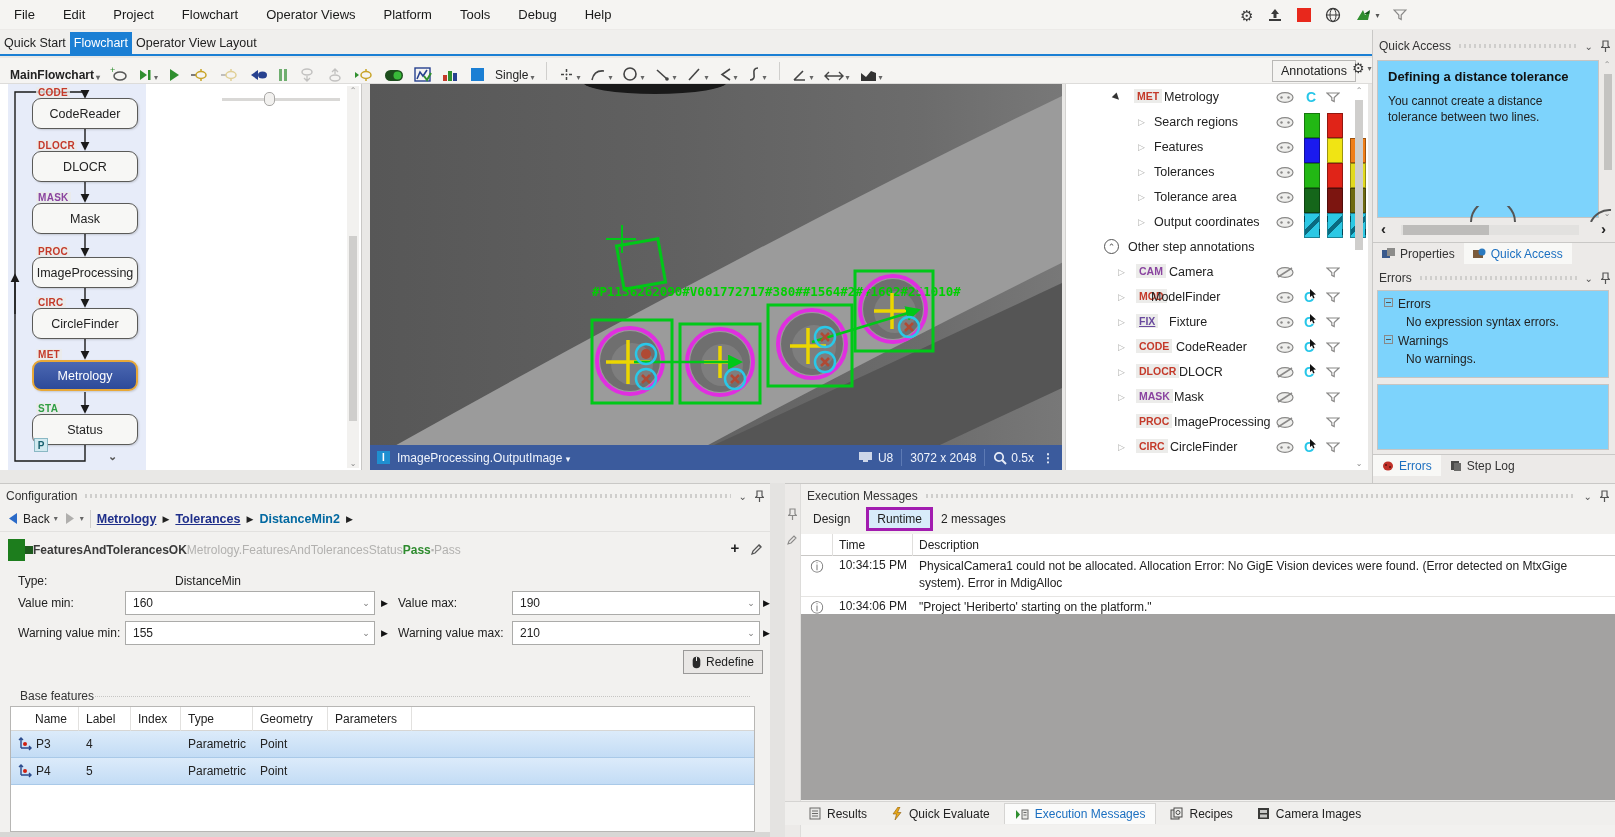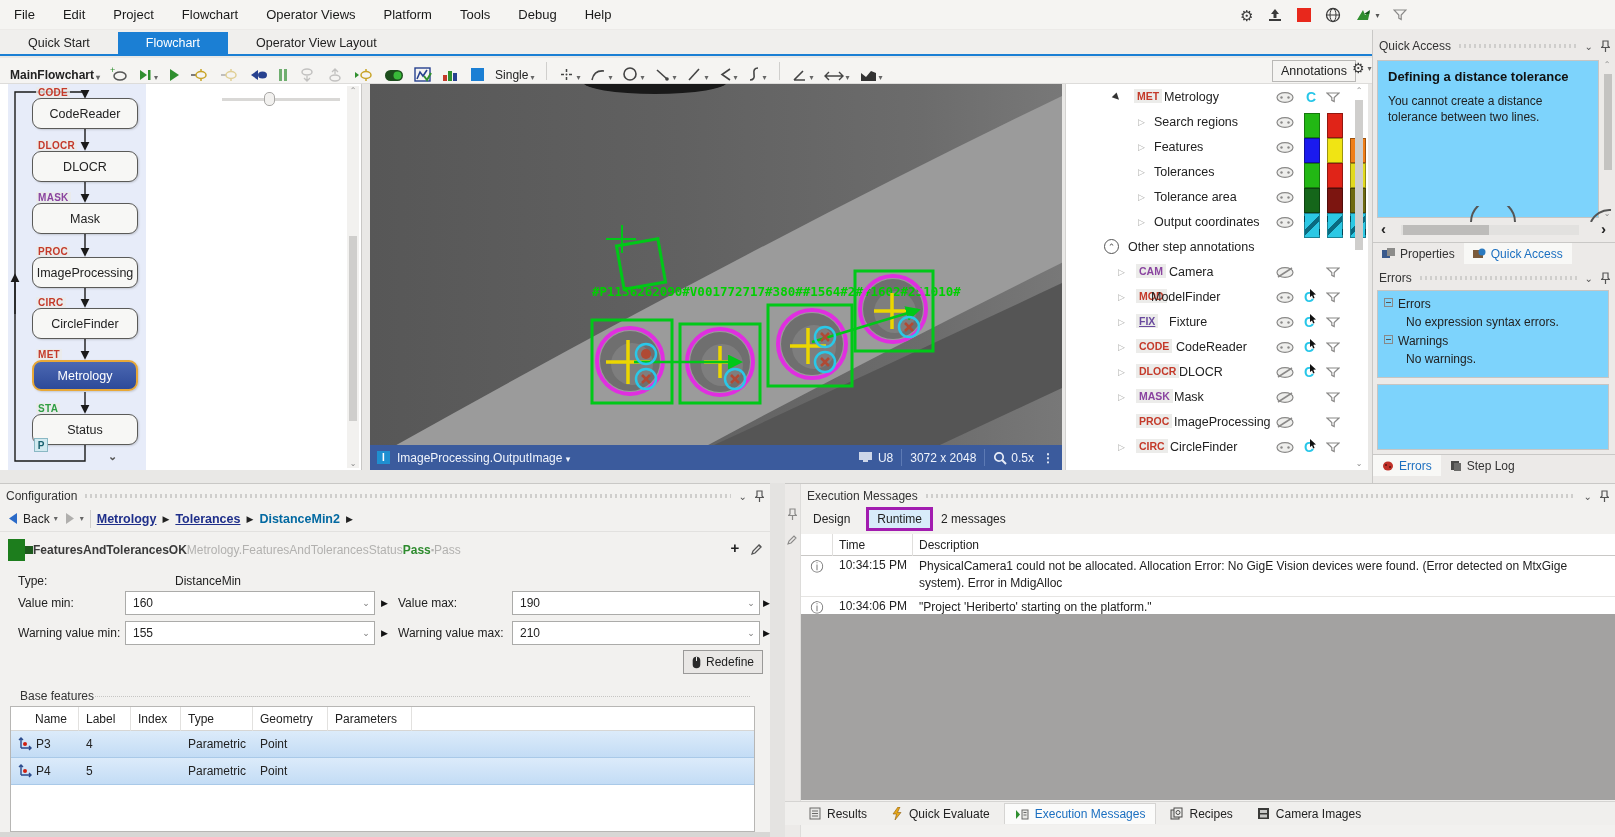--- a/index.html
+++ b/index.html
@@ -8,21 +8,21 @@
   .abs{position:absolute}
   
   #menubar{position:absolute;left:0;top:0;width:1615px;height:30px;background:#f5f4f2;display:flex;align-items:center;border-bottom:1px solid #eceae8}
   #menubar .mi{padding:0 14px;font-size:13px;color:#1a1a1a;height:30px;line-height:30px;cursor:default}
   #menu-icons{position:absolute;left:1240px;top:0;height:30px;display:flex;align-items:center;gap:14px}
   .glyph{color:#3a3a3a;font-size:15px;line-height:1}
   .redsq{width:14px;height:14px;background:#e8281c;display:inline-block}
   .mini-caret{font-size:8px;color:#555}
   
   #tabbar{position:absolute;left:0;top:30px;width:1372px;height:26px;background:#f0efed;display:flex;align-items:flex-end;border-bottom:2px solid #1b7fd4}
-  #tabbar .tab{padding:4px 28px;font-size:12.5px;color:#222}
+  #tabbar .tab{padding:4px 4px;font-size:12.5px;color:#222}
   #tabbar .tab.active{background:#1b7fd4;color:#fff}
   
   #flowbar{position:absolute;left:0;top:58px;width:1372px;height:26px;background:#f5f4f2;border-bottom:1px solid #dddcda;display:flex;align-items:center;gap:6px;padding-left:8px}
   #flowbar .tbtn{display:flex;align-items:flex-end;gap:2px;height:22px;padding:0 2px}
   #flowbar .sep{width:1px;height:18px;background:#d0cfcd;margin:0 4px}
   .bold{font-weight:bold}
   .caret{font-size:8px;color:#666}
   svg.ic{display:block}
   
   .panel-header{display:flex;align-items:center;height:20px;padding:0 6px;color:#333}

